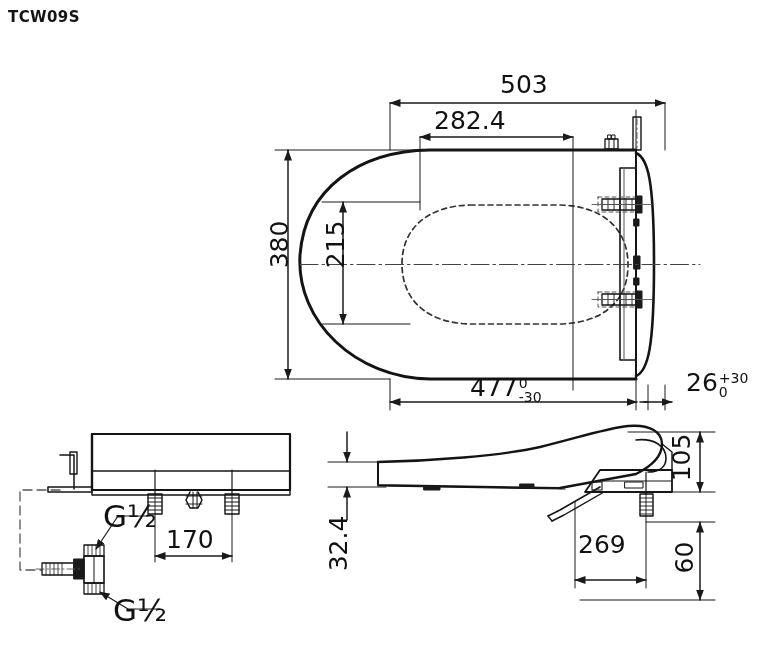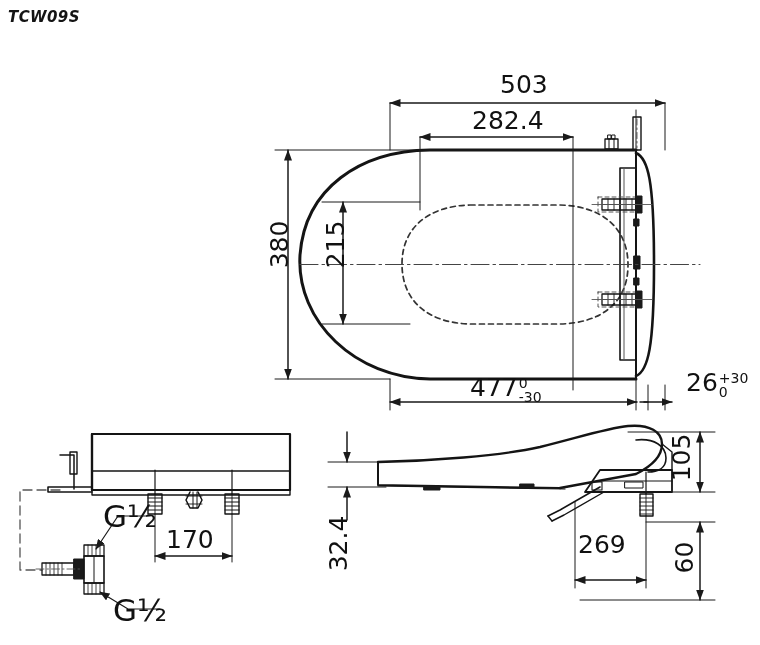--- a/index.html
+++ b/index.html
@@ -2,21 +2,21 @@
 <html><head>
 <meta charset="utf-8">
 <style>
   html,body{margin:0;padding:0;background:#ffffff;}
   body{width:760px;height:645px;position:relative;overflow:hidden;
        font-family:"DejaVu Sans","Liberation Sans",sans-serif;color:#000;}
 
   .title{
     position:absolute;left:8px;top:8px;
     font-family:"DejaVu Sans","Liberation Sans",sans-serif;
-    font-weight:bold;font-style:italic;font-size:15px;letter-spacing:.4px;
+    font-weight:bold;font-size:15px;letter-spacing:.4px;
     color:#141414;
   }
 
   .canvas{position:absolute;left:0;top:0;width:760px;height:645px;}
   .canvas svg{display:block;}
 
   
   .dim{
     position:absolute;
     font-family:"DejaVu Sans","Liberation Sans",sans-serif;
@@ -234,21 +234,21 @@
     <line x1="646" y1="516" x2="646" y2="588" stroke-width="1"></line>
     <line x1="575" y1="580" x2="646" y2="580" stroke-width="1.5" marker-start="url(#ahr)" marker-end="url(#ah)"></line>
   </g>
 
   </g>
 </svg>
 </div>
 
 <div class="dim" style="left:500px;top:72px;">503</div>
 
-<div class="dim" style="left:472px;top:108px;">282.4</div>
+<div class="dim" style="left:434px;top:108px;">282.4</div>
 
 <div class="dim rot" style="left:249px;top:232px;width:60px;text-align:center;">380</div>
 
 <div class="dim rot" style="left:305px;top:232px;width:60px;text-align:center;">215</div>
 
 <div class="dim" style="left:470px;top:375px;">
   <span>477</span><span class="tol"><span class="up">0</span><span class="dn">-30</span></span>
 </div>
 
 <div class="dim" style="left:686px;top:370px;">

